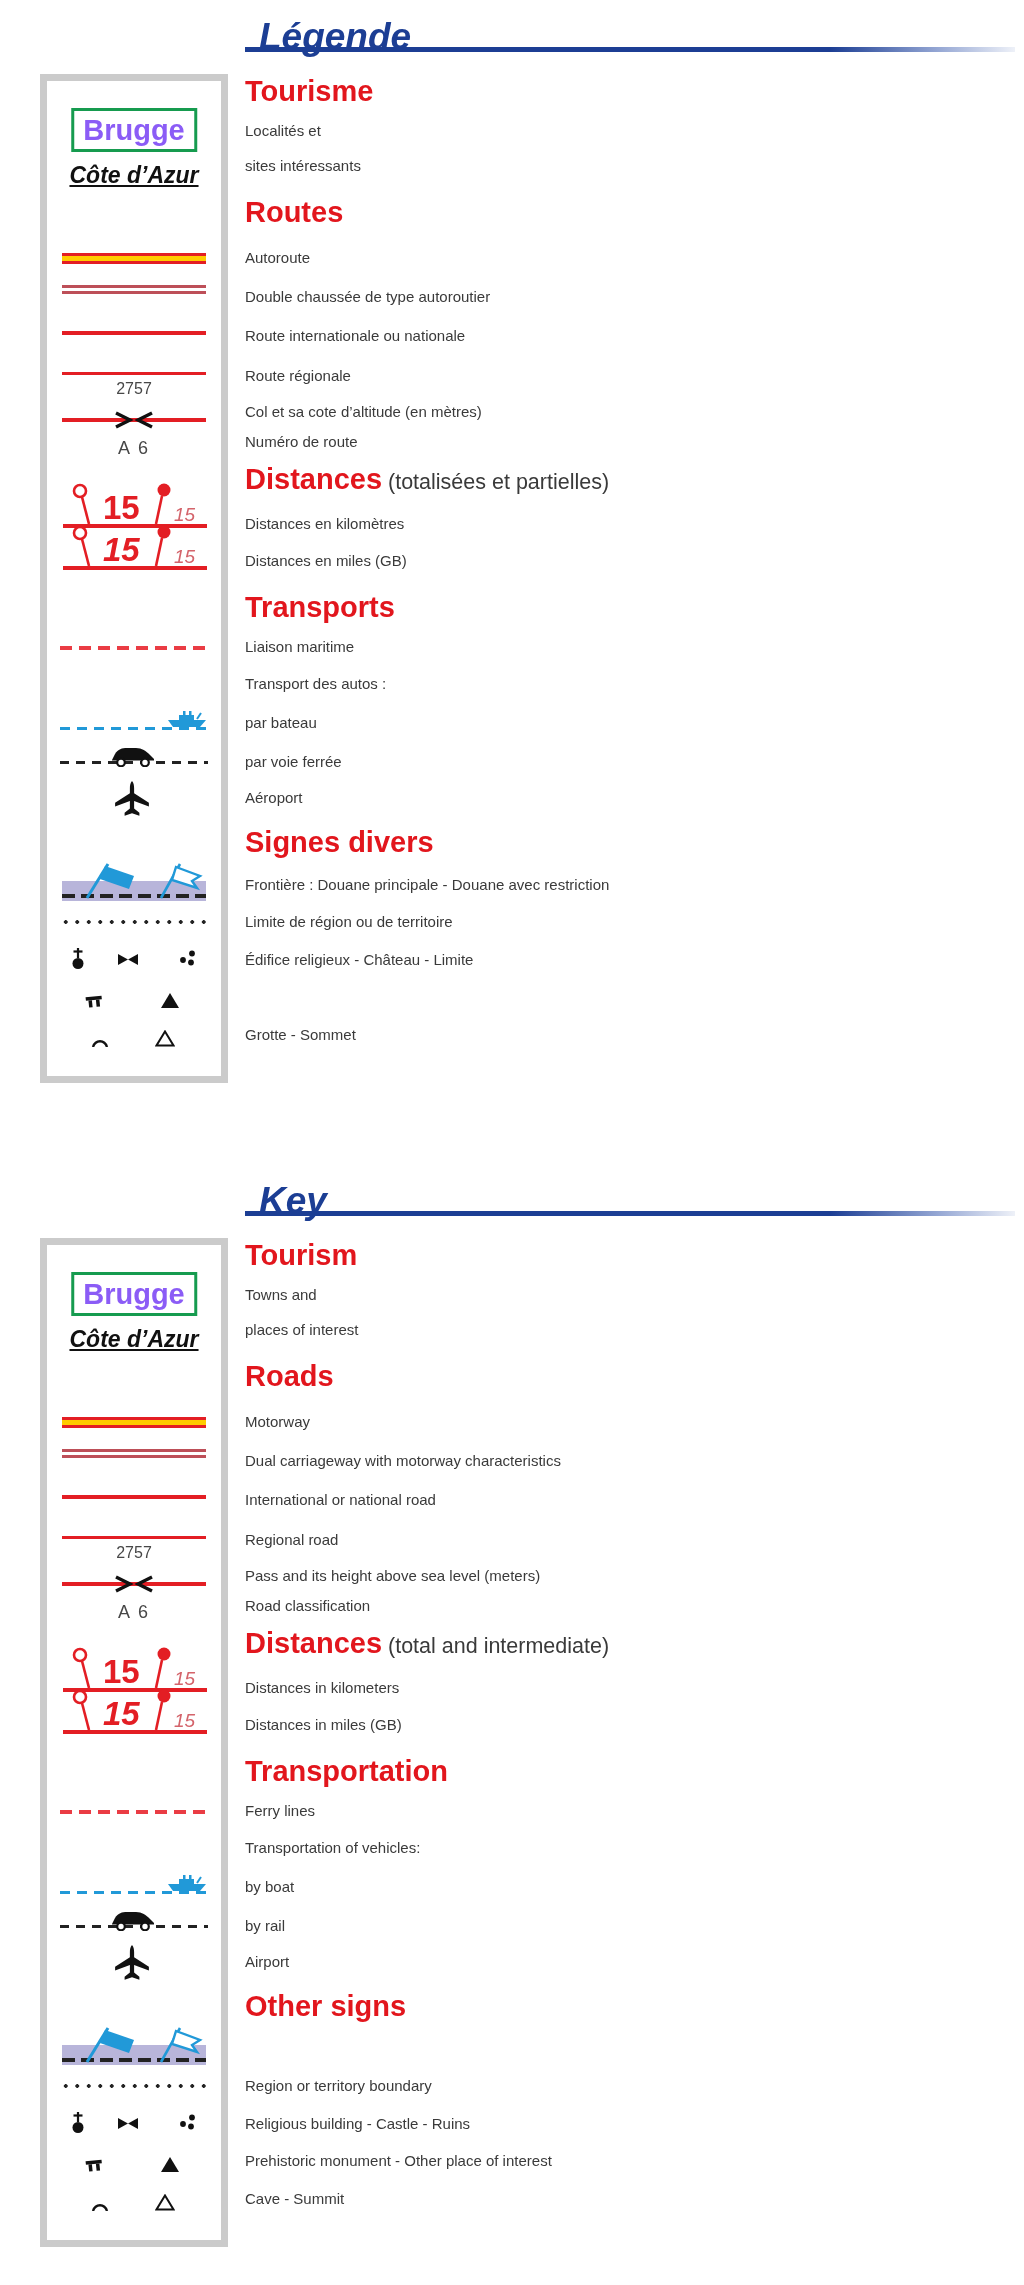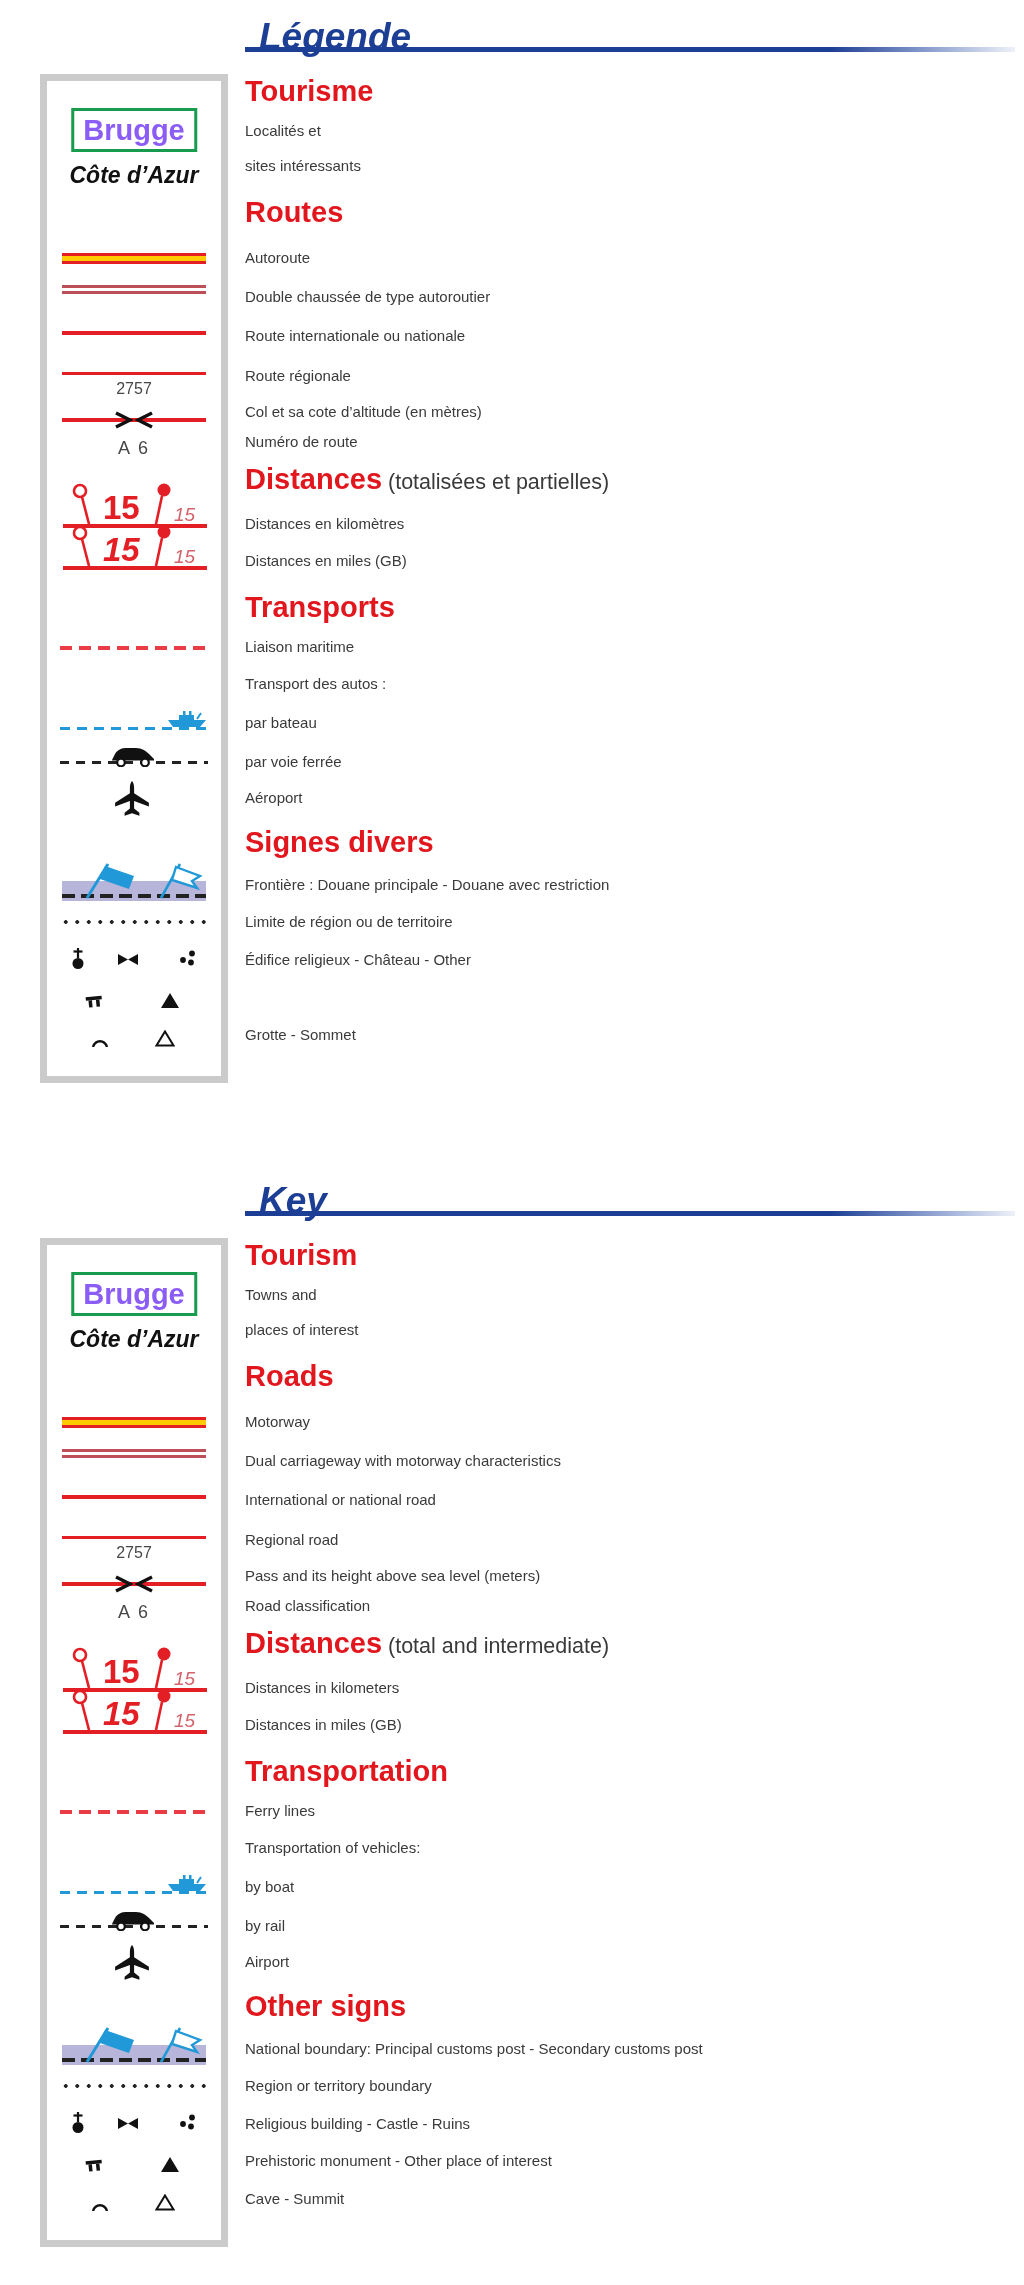--- a/index.html
+++ b/index.html
@@ -18,21 +18,21 @@
              color:var(--brand_blue);}
   .title-rule{position:absolute;left:245px;top:47px;width:770px;height:5px;
               background:linear-gradient(90deg,var(--brand_blue) 0 76%,#95a7d4 90%,#eef1f8 100%);}
   
   .panel{position:absolute;left:40px;top:74px;width:188px;height:1009px;
          border:7px solid var(--panel_border);background:#fff;box-sizing:border-box;}
   .sym{position:absolute;}
   .town-box{top:27px;left:50%;transform:translateX(-50%);border:3px solid var(--town_green);
             padding:0 9px;font:700 29px/38px "Liberation Sans",sans-serif;color:#8b5cf6;white-space:nowrap;}
   .region-label{top:80px;left:0;width:100%;text-align:center;
-                font:italic 700 23px/28px "Liberation Sans",sans-serif;color:#111;}
+                font:italic 700 23px/28px "Liberation Sans",sans-serif;color:#111;text-decoration:underline;}
   .line-motorway{top:172px;left:15px;width:144px;height:11px;
     background:linear-gradient(180deg,var(--road_red) 0 3px,var(--motorway_yellow) 3px 8px,var(--road_red) 8px 11px);}
   .line-dual{top:204px;left:15px;width:144px;height:9px;
     background:linear-gradient(180deg,var(--dual_red) 0 2.6px,#fff 2.6px 6.4px,var(--dual_red) 6.4px 9px);}
   .line-intl{top:250px;left:15px;width:144px;height:4px;background:var(--road_red);}
   .line-regional{top:291px;left:15px;width:144px;height:3px;background:var(--road_red);}
   .pass-height{top:299px;left:0;width:100%;text-align:center;font-size:16px;color:var(--gray_text);}
   .line-pass{top:337px;left:15px;width:144px;height:4px;background:var(--road_red);}
   .pass-chevrons{top:329px;left:65px;width:44px;height:20px;}
   .road-number{top:357px;left:0;width:100%;text-align:center;font-size:18px;
@@ -188,21 +188,21 @@
     <div class="tline" style="top:547px">Distances en miles (GB)</div>
     <div class="theading" style="top:591px">Transports</div>
     <div class="tline" style="top:633px">Liaison maritime</div>
     <div class="tline" style="top:670px">Transport des autos :</div>
     <div class="tline" style="top:709px">par bateau</div>
     <div class="tline" style="top:748px">par voie ferrée</div>
     <div class="tline" style="top:784px">Aéroport</div>
     <div class="theading" style="top:826px">Signes divers</div>
     <div class="tline" style="top:871px">Frontière : Douane principale - Douane avec restriction</div>
     <div class="tline" style="top:908px">Limite de région ou de territoire</div>
-    <div class="tline" style="top:946px">Édifice religieux - Château - Other</div>
+    <div class="tline" style="top:946px">Édifice religieux - Château - Limite</div>
     <div class="tline" style="top:1021px">Grotte - Sommet</div>
   </section>
 
   <section class="legend-section" style="top:1164px">
     <h1 class="sec-title">Key</h1>
     <div class="title-rule"></div>
 
     <aside class="panel">
       <div class="sym town-box"><span>Brugge</span></div>
       <div class="sym region-label">Côte d’Azur</div>
@@ -307,20 +307,19 @@
     <div class="theading" style="top:463px"><span>Distances</span><span class="h-suffix">(total and intermediate)</span></div>
     <div class="tline" style="top:510px">Distances in kilometers</div>
     <div class="tline" style="top:547px">Distances in miles (GB)</div>
     <div class="theading" style="top:591px">Transportation</div>
     <div class="tline" style="top:633px">Ferry lines</div>
     <div class="tline" style="top:670px">Transportation of vehicles:</div>
     <div class="tline" style="top:709px">by boat</div>
     <div class="tline" style="top:748px">by rail</div>
     <div class="tline" style="top:784px">Airport</div>
     <div class="theading" style="top:826px">Other signs</div>
-    <div class="tline" style="top:871px">National boundary: Principal customs post - Secondary customs post</div>
     <div class="tline" style="top:908px">Region or territory boundary</div>
     <div class="tline" style="top:946px">Religious building - Castle - Ruins</div>
     <div class="tline" style="top:983px">Prehistoric monument - Other place of interest</div>
     <div class="tline" style="top:1021px">Cave - Summit</div>
   </section>
 
 </div>
 
 </body></html>

